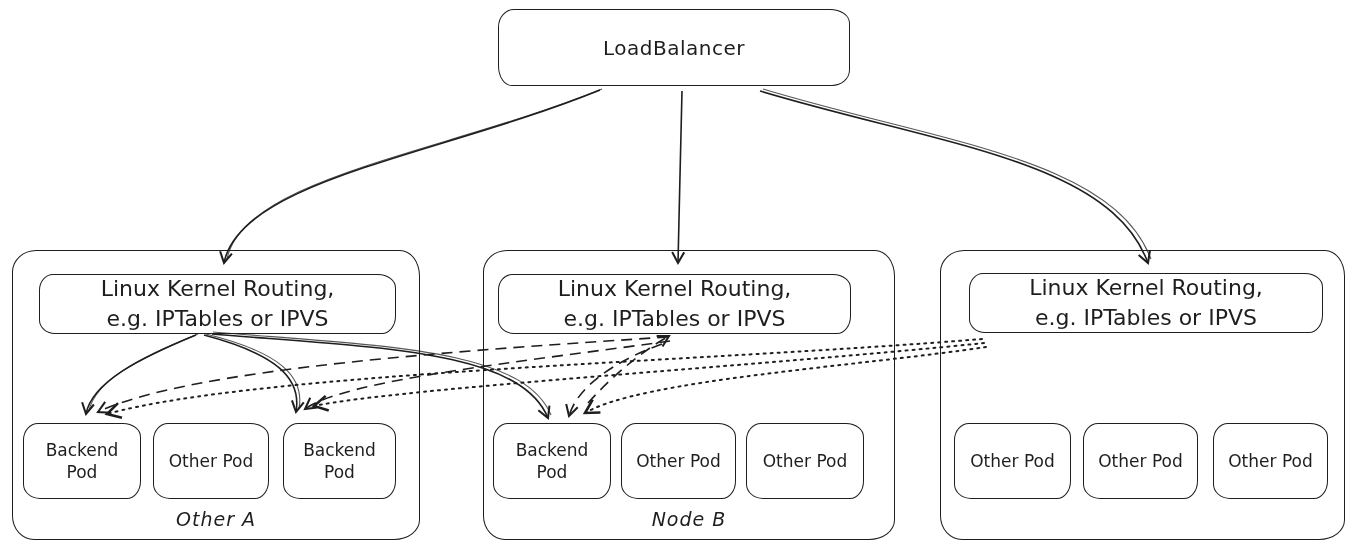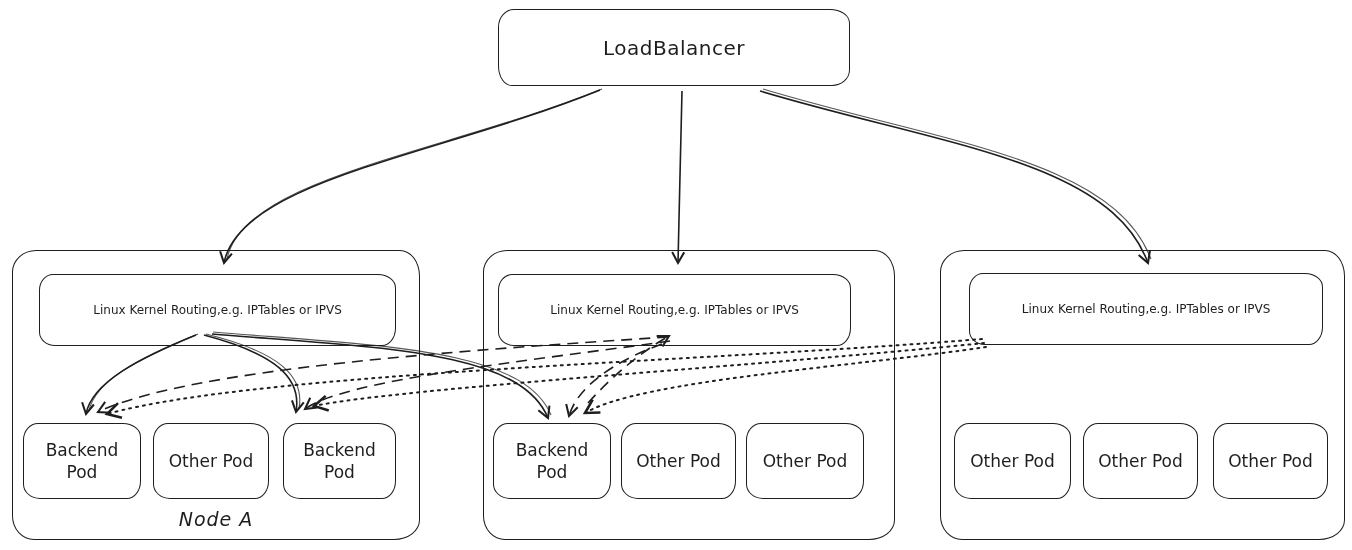--- a/index.html
+++ b/index.html
@@ -31,25 +31,25 @@
   }
   .node {
     top: 250px; height: 290px;
     border-radius: 24px 20px 26px 22px / 22px 26px 20px 24px;
     background: #ffffff;
   }
   .node-a { left: 12px;  width: 408px; }
   .node-b { left: 483px; width: 412px; }
   .node-c { left: 940px; width: 405px; }
   .routing {
-    height: 72px; top: 23px;
+    height: 60px; top: 23px;
     border-radius: 14px 18px 14px 16px / 16px 14px 18px 14px;
-    font-size: 12px;
+    font-size: 22px;
     line-height: 1.35;
-    flex-direction: row;
+    flex-direction: column;
   }
   .node-a .routing { left: 26px; width: 357px; }
   .node-b .routing { left: 14px; width: 353px; }
   .node-c .routing { left: 28px; width: 354px; top: 22px; }
   .pod {
     top: 172px; height: 76px;
     border-radius: 15px 18px 14px 17px / 17px 14px 18px 15px;
     font-size: 17px;
     line-height: 1.3;
     padding: 2px 6px;
@@ -98,37 +98,38 @@
     </div>
     <div class="box pod pod1">
         <span>Backend Pod</span>
       </div>
     <div class="box pod pod2">
         <span>Other Pod</span>
       </div>
     <div class="box pod pod3">
         <span>Backend Pod</span>
       </div>
-    <div class="node-label">Node A</div>
+    <div class="node-label">Other A</div>
   </div>
 
   <div class="box node node-b">
     <div class="box routing">
       <span>Linux Kernel Routing,</span>
       <span>e.g. IPTables or IPVS</span>
     </div>
     <div class="box pod pod1">
         <span>Backend Pod</span>
       </div>
     <div class="box pod pod2">
         <span>Other Pod</span>
       </div>
     <div class="box pod pod3">
         <span>Other Pod</span>
       </div>
+    <div class="node-label">Node B</div>
   </div>
 
   <div class="box node node-c">
     <div class="box routing">
       <span>Linux Kernel Routing,</span>
       <span>e.g. IPTables or IPVS</span>
     </div>
     <div class="box pod pod1">
         <span>Other Pod</span>
       </div>

